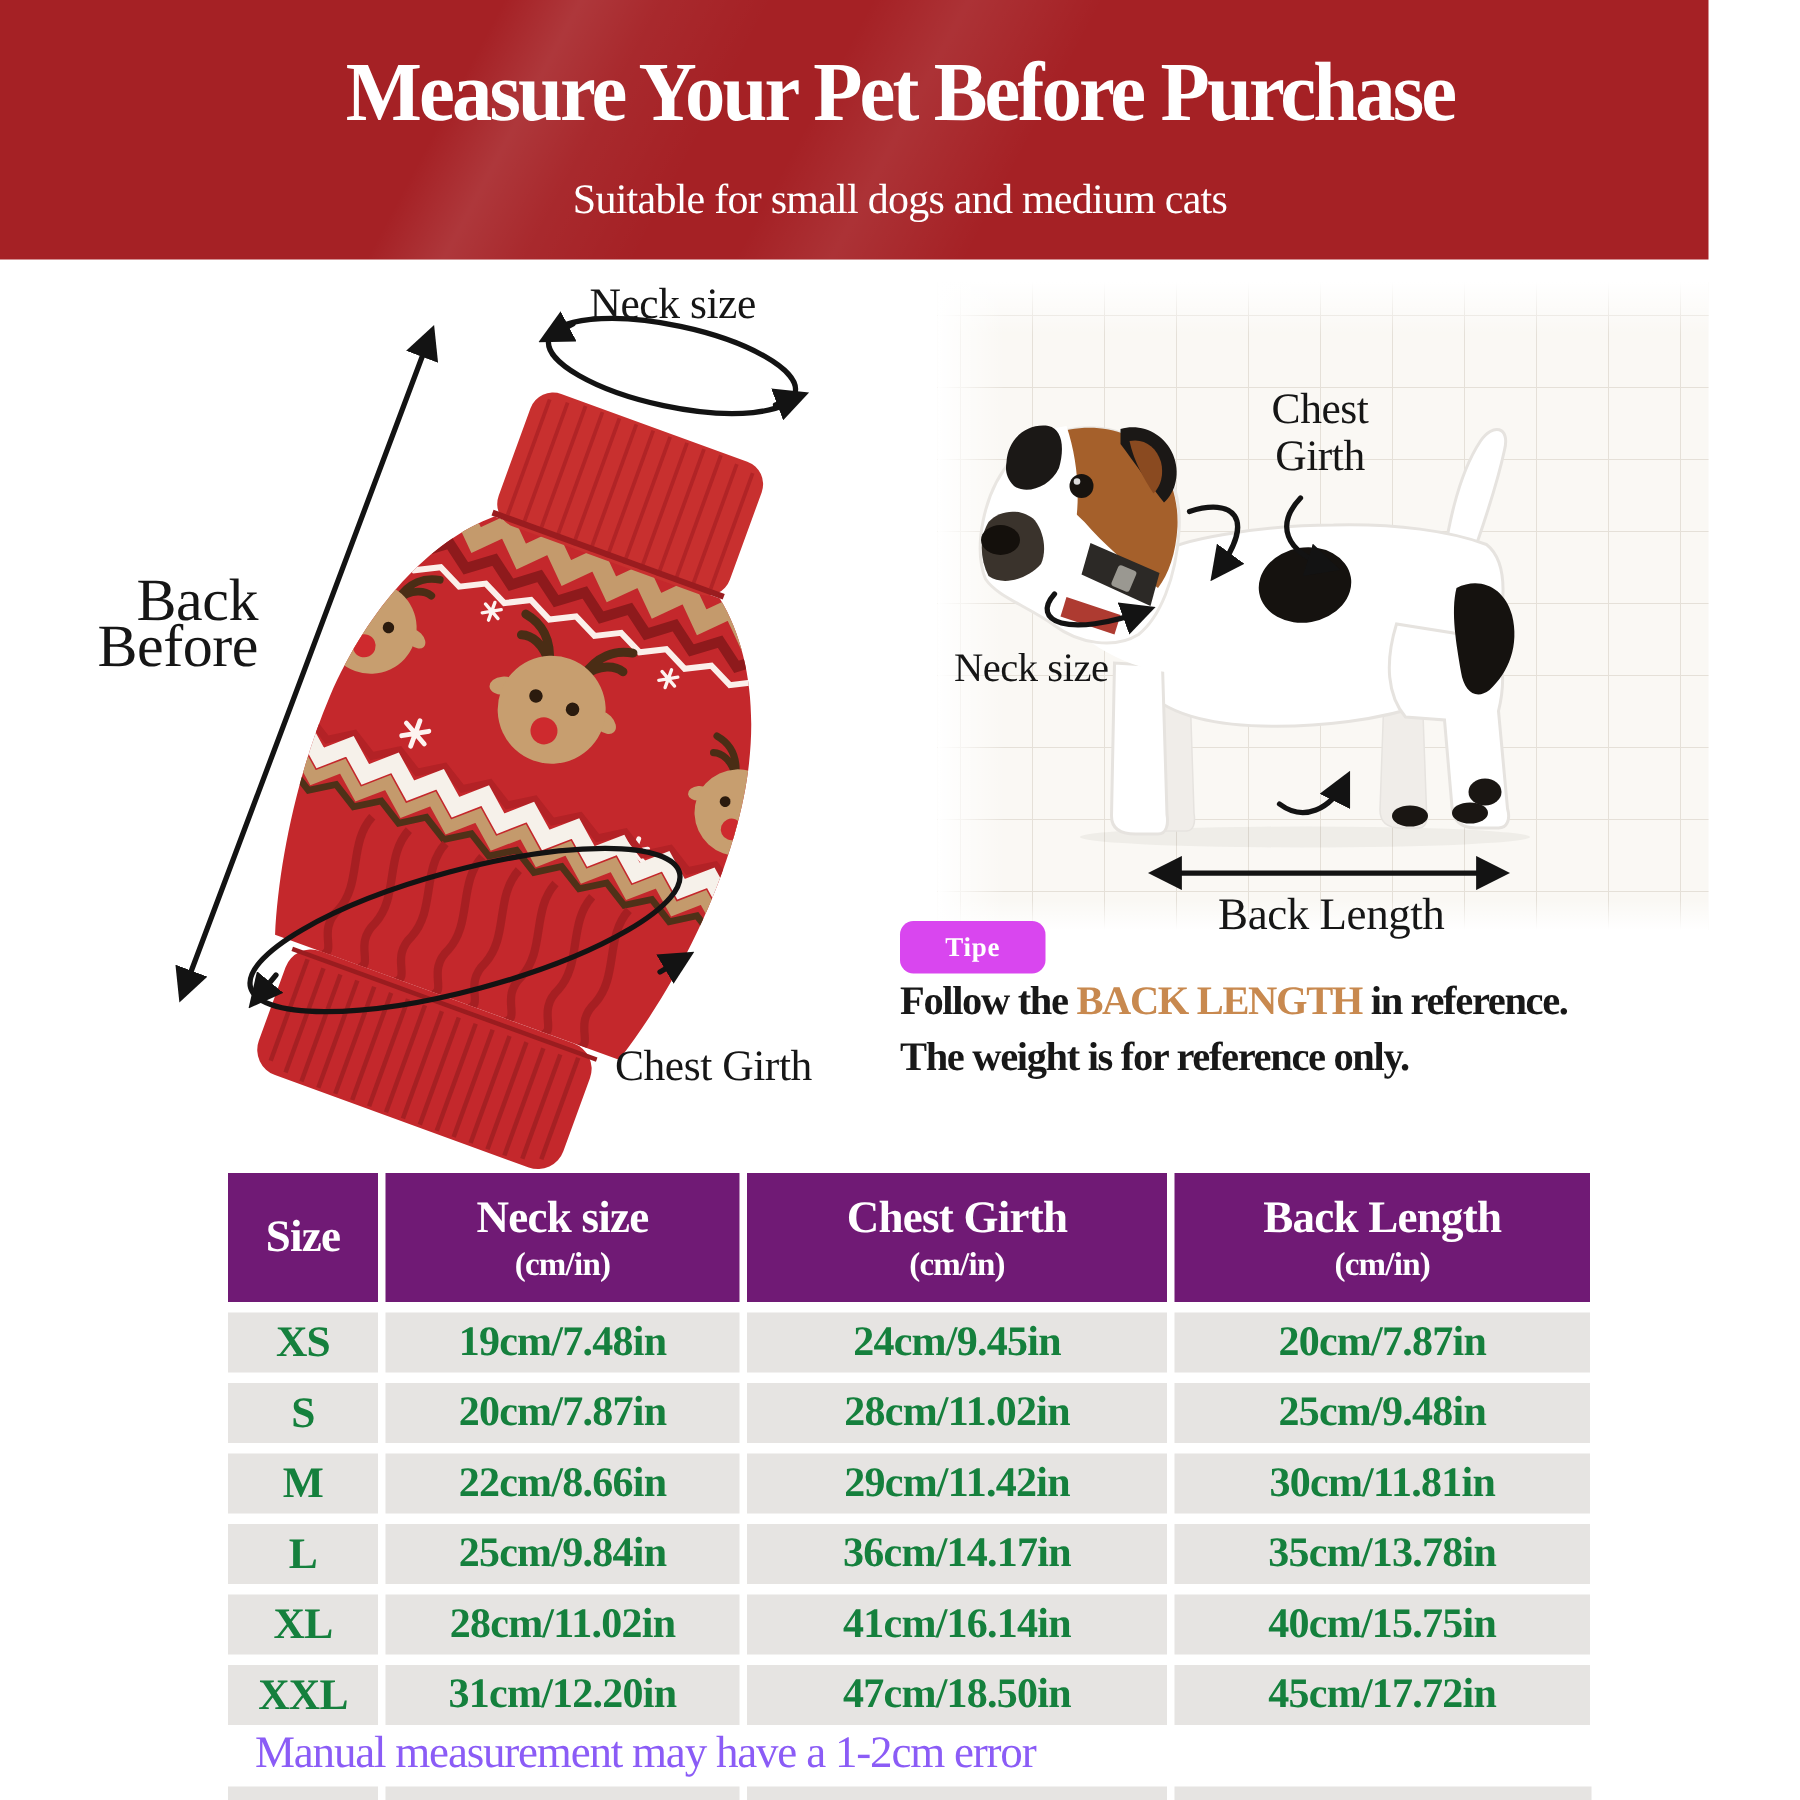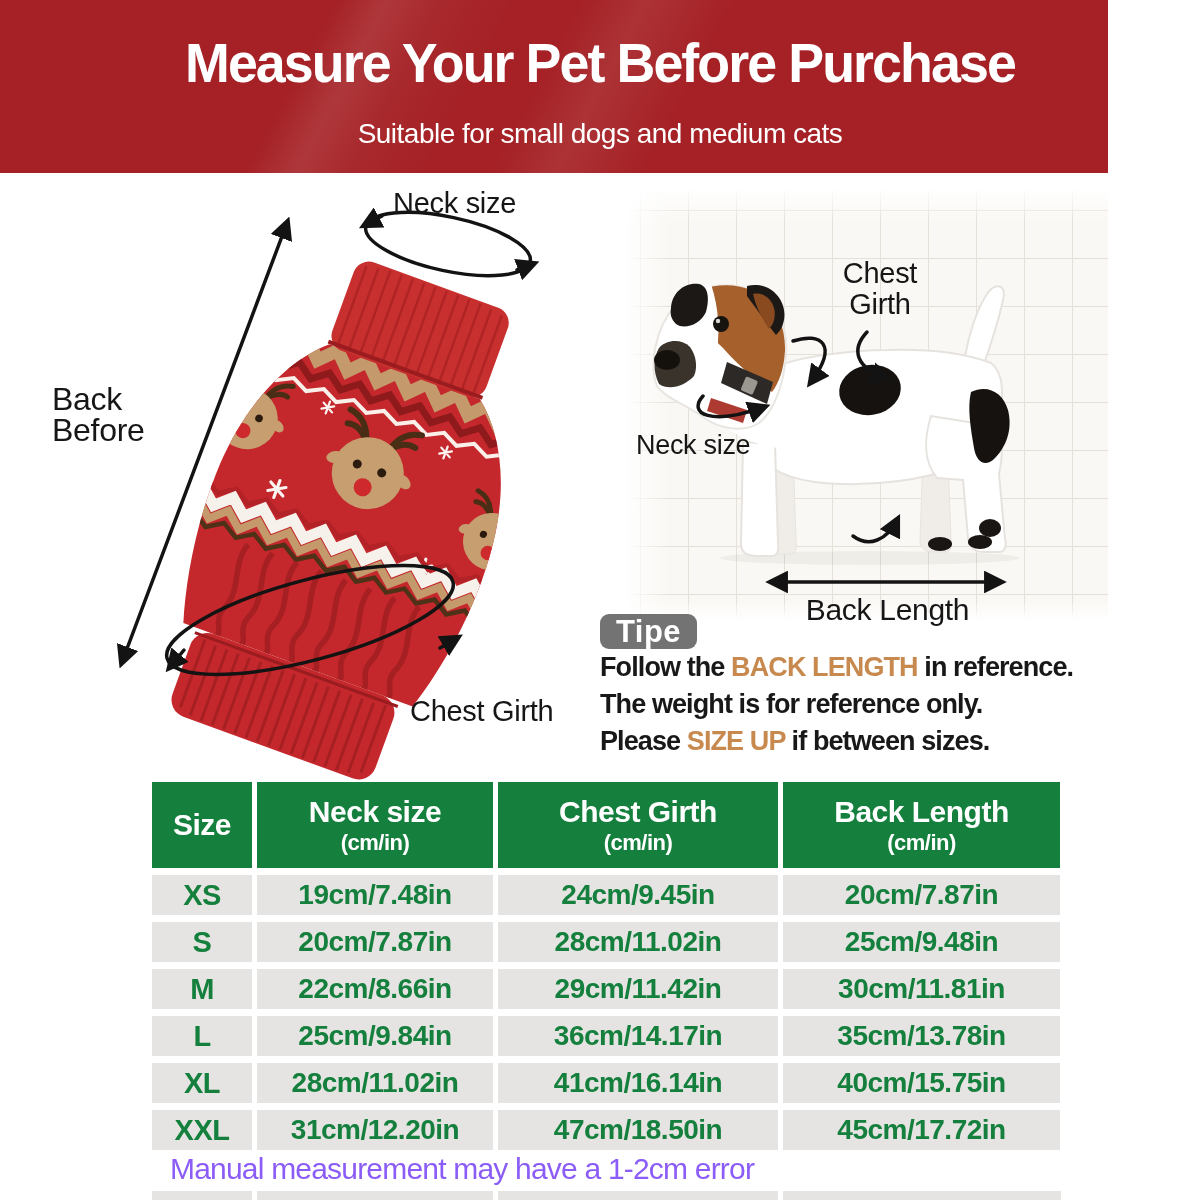--- a/index.html
+++ b/index.html
@@ -1,17 +1,17 @@
 <!DOCTYPE html>
 <html><head>
 <meta charset="utf-8">
 <style>
   html,body{margin:0;padding:0;background:#ffffff;}
   #page{position:relative;width:1108px;height:1200px;overflow:hidden;background:#ffffff;
-        font-family:Liberation Sans, sans-serif;color:#141414;}
+        font-family:Liberation Serif, serif;color:#141414;padding-left:31px;}
 
   
   .banner{position:absolute;left:0;top:0;width:1200px;height:173px;background:#A52125;overflow:hidden;}
   .banner::after{content:"";position:absolute;inset:0;
     background:linear-gradient(118deg,transparent 26%,rgba(255,255,255,0.10) 30%,rgba(255,255,255,0.04) 34%,transparent 40%),
                linear-gradient(118deg,transparent 45%,rgba(255,255,255,0.08) 50%,transparent 57%);}
   .banner-title{position:absolute;left:0;top:30px;width:1200px;text-align:center;color:#ffffff;
     font-size:56px;font-weight:700;letter-spacing:-2px;transform:scaleX(0.96);transform-origin:center;}
   .banner-subtitle{position:absolute;left:0;top:118px;width:1200px;text-align:center;color:#ffffff;
     font-size:28px;font-weight:400;letter-spacing:-0.5px;}
@@ -23,31 +23,31 @@
   .grid-bg{position:absolute;left:625px;top:188px;width:565px;height:432px;background-color:#FAF8F4;
     background-image:linear-gradient(#E5E0D8 1px,transparent 1px),linear-gradient(90deg,#E5E0D8 1px,transparent 1px);
     background-size:48px 48px;background-position:15px 22px;}
   .grid-bg::after{content:"";position:absolute;inset:0;
     background:linear-gradient(to right,#fff,rgba(255,255,255,0) 45px,rgba(255,255,255,0) calc(100% - 30px),#fff),
                linear-gradient(to bottom,#fff,rgba(255,255,255,0) 35px,rgba(255,255,255,0) calc(100% - 20px),#fff);}
 
   .fig-svg{position:absolute;}
 
   
-  .tip-badge{position:absolute;left:600px;top:614px;width:97px;height:35px;background:#737373;border-radius:9px;
-    color:#fff;font-size:31px;font-weight:700;display:flex;align-items:center;justify-content:center;letter-spacing:0.5px;}
+  .tip-badge{position:absolute;left:600px;top:614px;width:97px;height:35px;background:#d946ef;border-radius:9px;
+    color:#fff;font-size:18px;font-weight:700;display:flex;align-items:center;justify-content:center;letter-spacing:0.5px;}
   .tip-lines{position:absolute;left:600px;top:649px;width:490px;font-size:27px;font-weight:600;
     letter-spacing:-0.9px;line-height:37px;color:#181818;}
   .tip-lines .hl{color:#C8894F;}
 
   
   .size-table{position:absolute;left:152px;top:782px;width:909px;display:grid;
     grid-template-columns:100px 236px 280px 277px;grid-template-rows:86px repeat(6,40px);
     column-gap:5px;row-gap:7px;background:#ffffff;}
-  .th{background:#15803d;color:#ffffff;display:flex;flex-direction:column;align-items:center;justify-content:center;gap:1px;}
+  .th{background:#701a75;color:#ffffff;display:flex;flex-direction:column;align-items:center;justify-content:center;gap:1px;}
   .th .tt{font-size:30px;font-weight:700;letter-spacing:-0.5px;}
   .th .tu{font-size:22px;font-weight:700;letter-spacing:-0.5px;}
   .th .tu:empty{display:none;}
   .td{background:#E6E4E2;color:#15803d;display:flex;align-items:center;justify-content:center;
     font-size:28px;font-weight:700;letter-spacing:-0.5px;}
   .td.size-col{font-size:29px;}
 
   .footer-note{position:absolute;left:170px;top:1152px;font-size:30px;font-weight:400;letter-spacing:-0.8px;color:#8b5cf6;}
 
   .bottom-strip{position:absolute;top:1191px;height:9px;background:#E6E4E2;}
@@ -164,21 +164,21 @@
       <path d="M 362,36 L 345,45" marker-end="url(#ahL)"></path>
       <path d="M 497,90 L 513,84" marker-end="url(#ahL)"></path>
       <line x1="102" y1="482" x2="267" y2="43" marker-start="url(#ahL)" marker-end="url(#ahL)"></line>
       <ellipse cx="290" cy="440" rx="148" ry="40" transform="rotate(-15 290 440)"></ellipse>
       <path d="M 164,470 L 150,487" marker-end="url(#ahL)"></path>
       <path d="M 420,468 L 437,458" marker-end="url(#ahL)"></path>
     </g>
   </svg>
 
   <div class="fig-label" style="left:393px;top:188px;font-size:29px;">Neck size</div>
-  <div class="fig-label" style="left:52px;top:384px;width:120px;text-align:left;font-size:32px;line-height:31px;">
+  <div class="fig-label" style="left:52px;top:384px;width:120px;text-align:right;font-size:40px;line-height:31px;">
     <span style="display:block;">Back</span>
     <span style="display:block;">Before</span>
   </div>
   <div class="fig-label" style="left:410px;top:696px;font-size:29px;">Chest Girth</div>
 
   <div class="grid-bg"></div>
 
   <svg class="fig-svg" style="left:625px;top:186px;" width="565" height="450" viewBox="0 0 565 450">
     <defs>
       <marker id="ahD" viewBox="0 0 10 10" refX="7" refY="5" markerWidth="6.5" markerHeight="6.5" orient="auto-start-reverse">
@@ -236,21 +236,20 @@
     <span style="display:block;">Chest</span>
     <span style="display:block;">Girth</span>
   </div>
   <div class="fig-label" style="left:636px;top:431px;font-size:27px;">Neck size</div>
   <div class="fig-label" style="left:795px;top:594px;width:185px;text-align:center;font-size:30px;">Back Length</div>
 
   <div class="tip-badge">Tipe</div>
   <div class="tip-lines">
     <div><span>Follow the </span><span class="hl">BACK LENGTH</span><span> in reference.</span></div>
     <div>The weight is for reference only.</div>
-    <div><span>Please </span><span class="hl">SIZE UP</span><span> if between sizes.</span></div>
   </div>
 
   <div class="size-table">
     <div class="th">
       <span class="tt">Size</span>
 
     </div>
     <div class="th">
       <span class="tt">Neck size</span>
       <span class="tu">(cm/in)</span>

